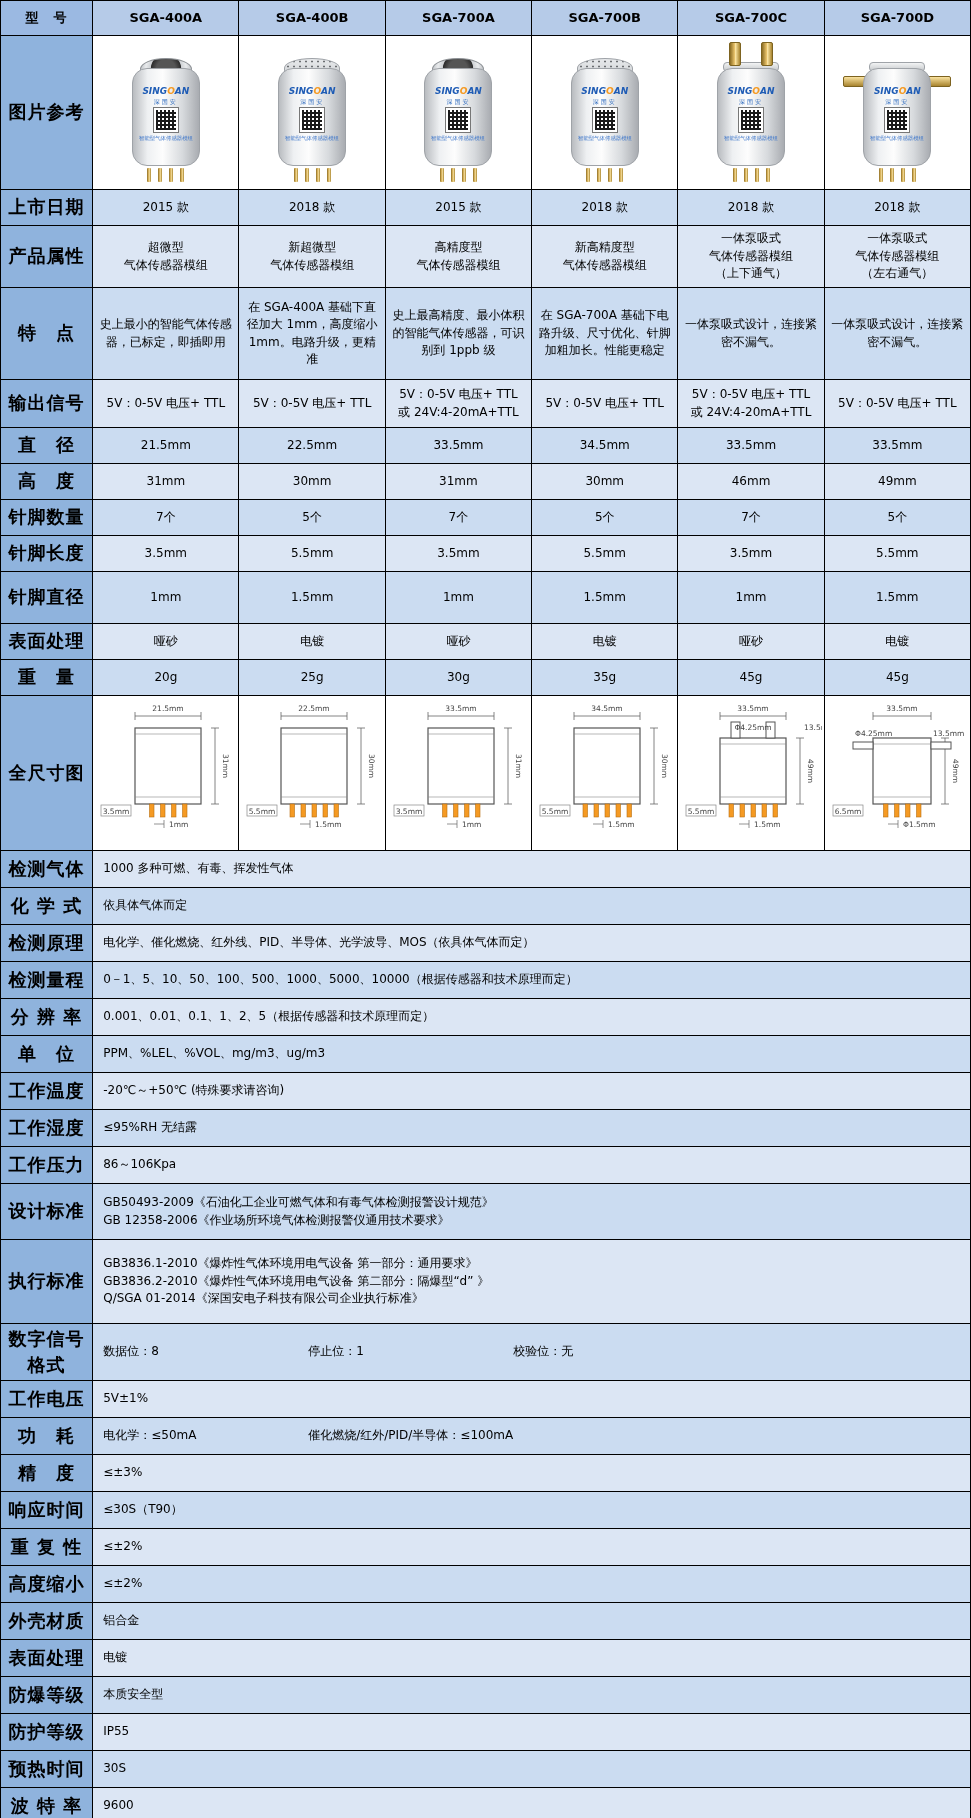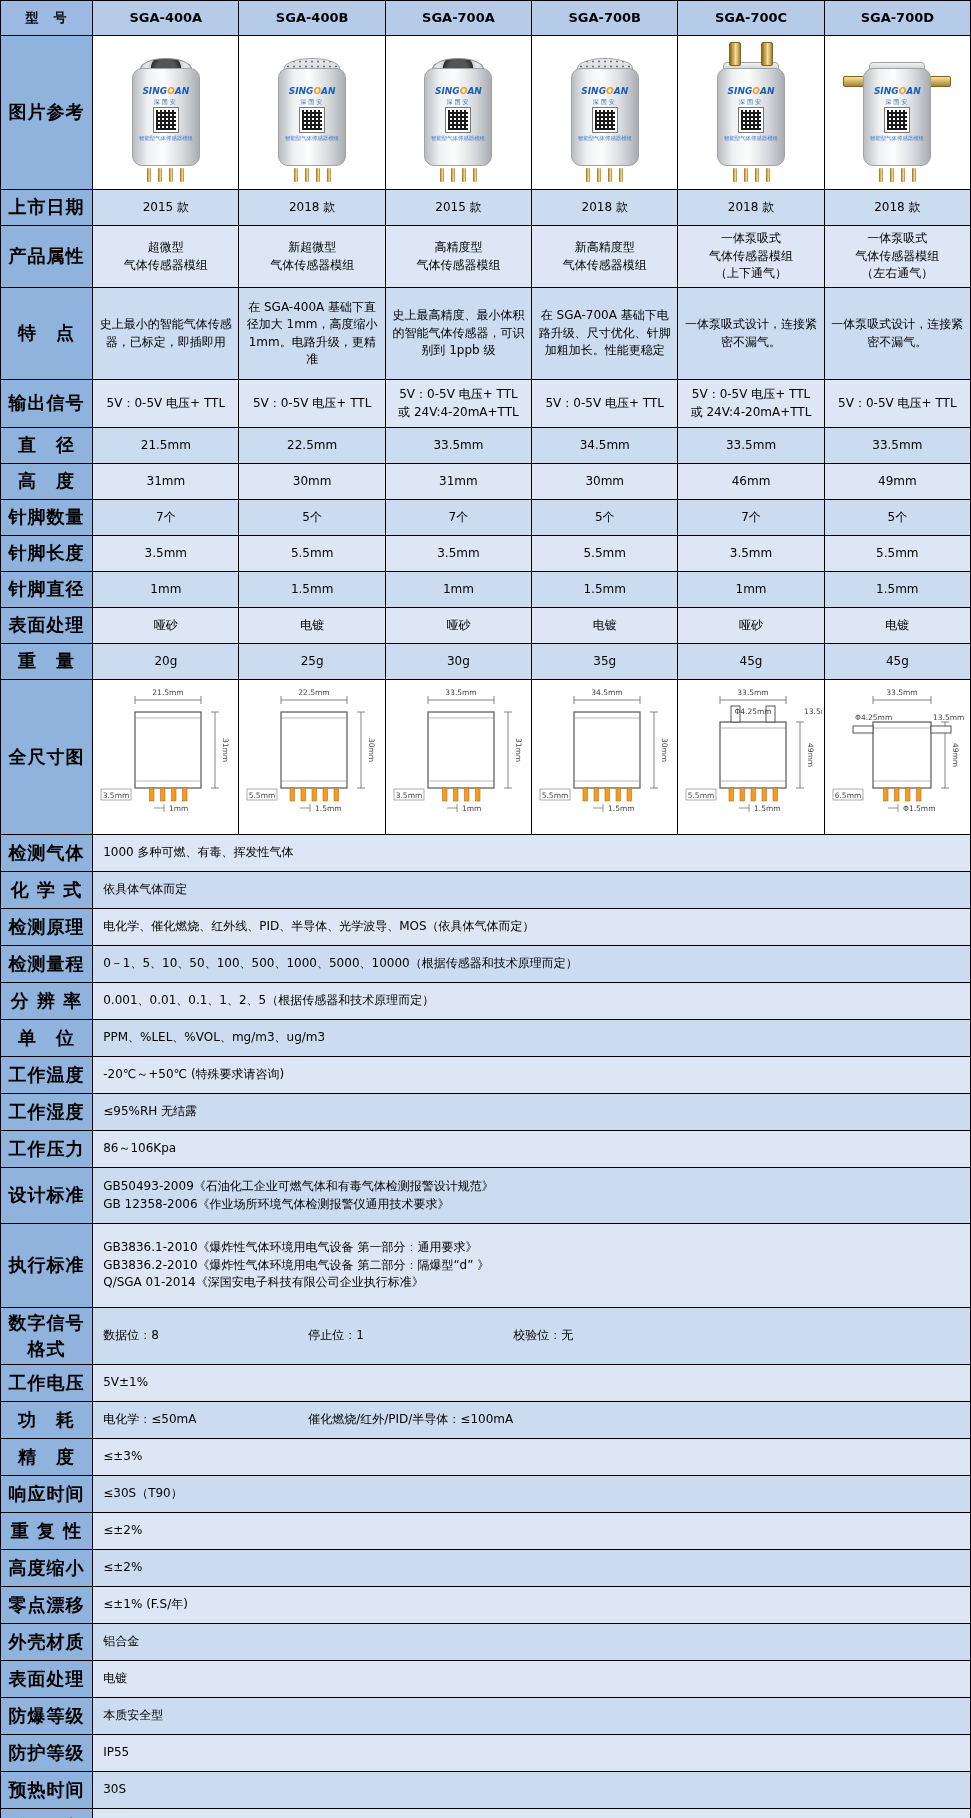--- a/index.html
+++ b/index.html
@@ -15,21 +15,21 @@
   tr.header-row th.lbl{background:#9bb9e2;}
   .rowA td{background:#cbdcf1;}
   .rowB td{background:#dce6f4;}
   tr.photo-row td, tr.diagram-row td{background:#fff;padding:4px 2px;}
   td.cell-left{text-align:left;padding-left:10px;}
   .pre{white-space:pre-line;}
   .seg{display:inline-block;min-width:205px;text-align:left;}
   .seg:last-child{min-width:0;}
   
   .ph{position:relative;width:96px;height:138px;margin:4px auto 0;}
-  .ph .body{position:absolute;left:14px;right:14px;top:22px;bottom:18px;border-radius:10px;
+  .ph .body{position:absolute;left:14px;right:14px;top:22px;bottom:18px;border-radius:15px;
     background:linear-gradient(90deg,#b9bcc0,#eef0f2 22%,#fdfdfd 45%,#d7dadd 75%,#a9acb1);
     border:1px solid #9fa3a8;display:flex;flex-direction:column;align-items:center;}
   .ph .ring{position:absolute;left:22px;right:22px;top:12px;height:20px;border-radius:50%;
     background:radial-gradient(circle at 50% 50%,#555 35%,#2d2d2d 55%,#cfd2d5 58%,#e9ebed 75%,#b5b8bc);border:1px solid #8e9296;}
   .ph .perf{position:absolute;left:20px;right:20px;top:12px;height:18px;border-radius:50% 50% 8px 8px;
     background:radial-gradient(#6a6d70 1px,transparent 1.4px) 0 0/6px 5px,linear-gradient(#e7e9eb,#cfd2d5);border:1px solid #9fa3a8;}
   .ph .flat{position:absolute;left:20px;right:20px;top:16px;height:8px;border-radius:4px;
     background:linear-gradient(#f2f3f4,#c4c7ca);border:1px solid #9fa3a8;}
   .ph .nozzle{position:absolute;width:10px;height:22px;top:-4px;border-radius:2px;
     background:linear-gradient(90deg,#8a6b22,#e6c069 45%,#fae3a0 55%,#a8842f);border:1px solid #7d6320;}
@@ -258,21 +258,21 @@
         </tr>
         <tr class="rowB" style="height: 36px;">
           <th class="lbl">针脚长度</th>
           <td class="pre">3.5mm</td>
           <td class="pre">5.5mm</td>
           <td class="pre">3.5mm</td>
           <td class="pre">5.5mm</td>
           <td class="pre">3.5mm</td>
           <td class="pre">5.5mm</td>
         </tr>
-        <tr class="rowA" style="height: 36px;">
+        <tr class="rowA" style="height: 52px;">
           <th class="lbl">针脚直径</th>
           <td class="pre">1mm</td>
           <td class="pre">1.5mm</td>
           <td class="pre">1mm</td>
           <td class="pre">1.5mm</td>
           <td class="pre">1mm</td>
           <td class="pre">1.5mm</td>
         </tr>
         <tr class="rowB" style="height: 36px;">
           <th class="lbl">表面处理</th>
@@ -518,24 +518,20 @@
           <td colspan="6" class="cell-left pre">≤30S（T90）</td>
         </tr>
         <tr class="rowB" style="height: 37px;">
           <th class="lbl">重 复 性</th>
           <td colspan="6" class="cell-left pre">≤±2%</td>
         </tr>
         <tr class="rowA" style="height: 37px;">
           <th class="lbl">高度缩小</th>
           <td colspan="6" class="cell-left pre">≤±2%</td>
         </tr>
-        <tr class="rowB" style="height: 37px;">
-          <th class="lbl">零点漂移</th>
-          <td colspan="6" class="cell-left pre">≤±1% (F.S/年)</td>
-        </tr>
         <tr class="rowA" style="height: 37px;">
           <th class="lbl">外壳材质</th>
           <td colspan="6" class="cell-left pre">铝合金</td>
         </tr>
         <tr class="rowB" style="height: 37px;">
           <th class="lbl">表面处理</th>
           <td colspan="6" class="cell-left pre">电镀</td>
         </tr>
         <tr class="rowA" style="height: 37px;">
           <th class="lbl">防爆等级</th>

